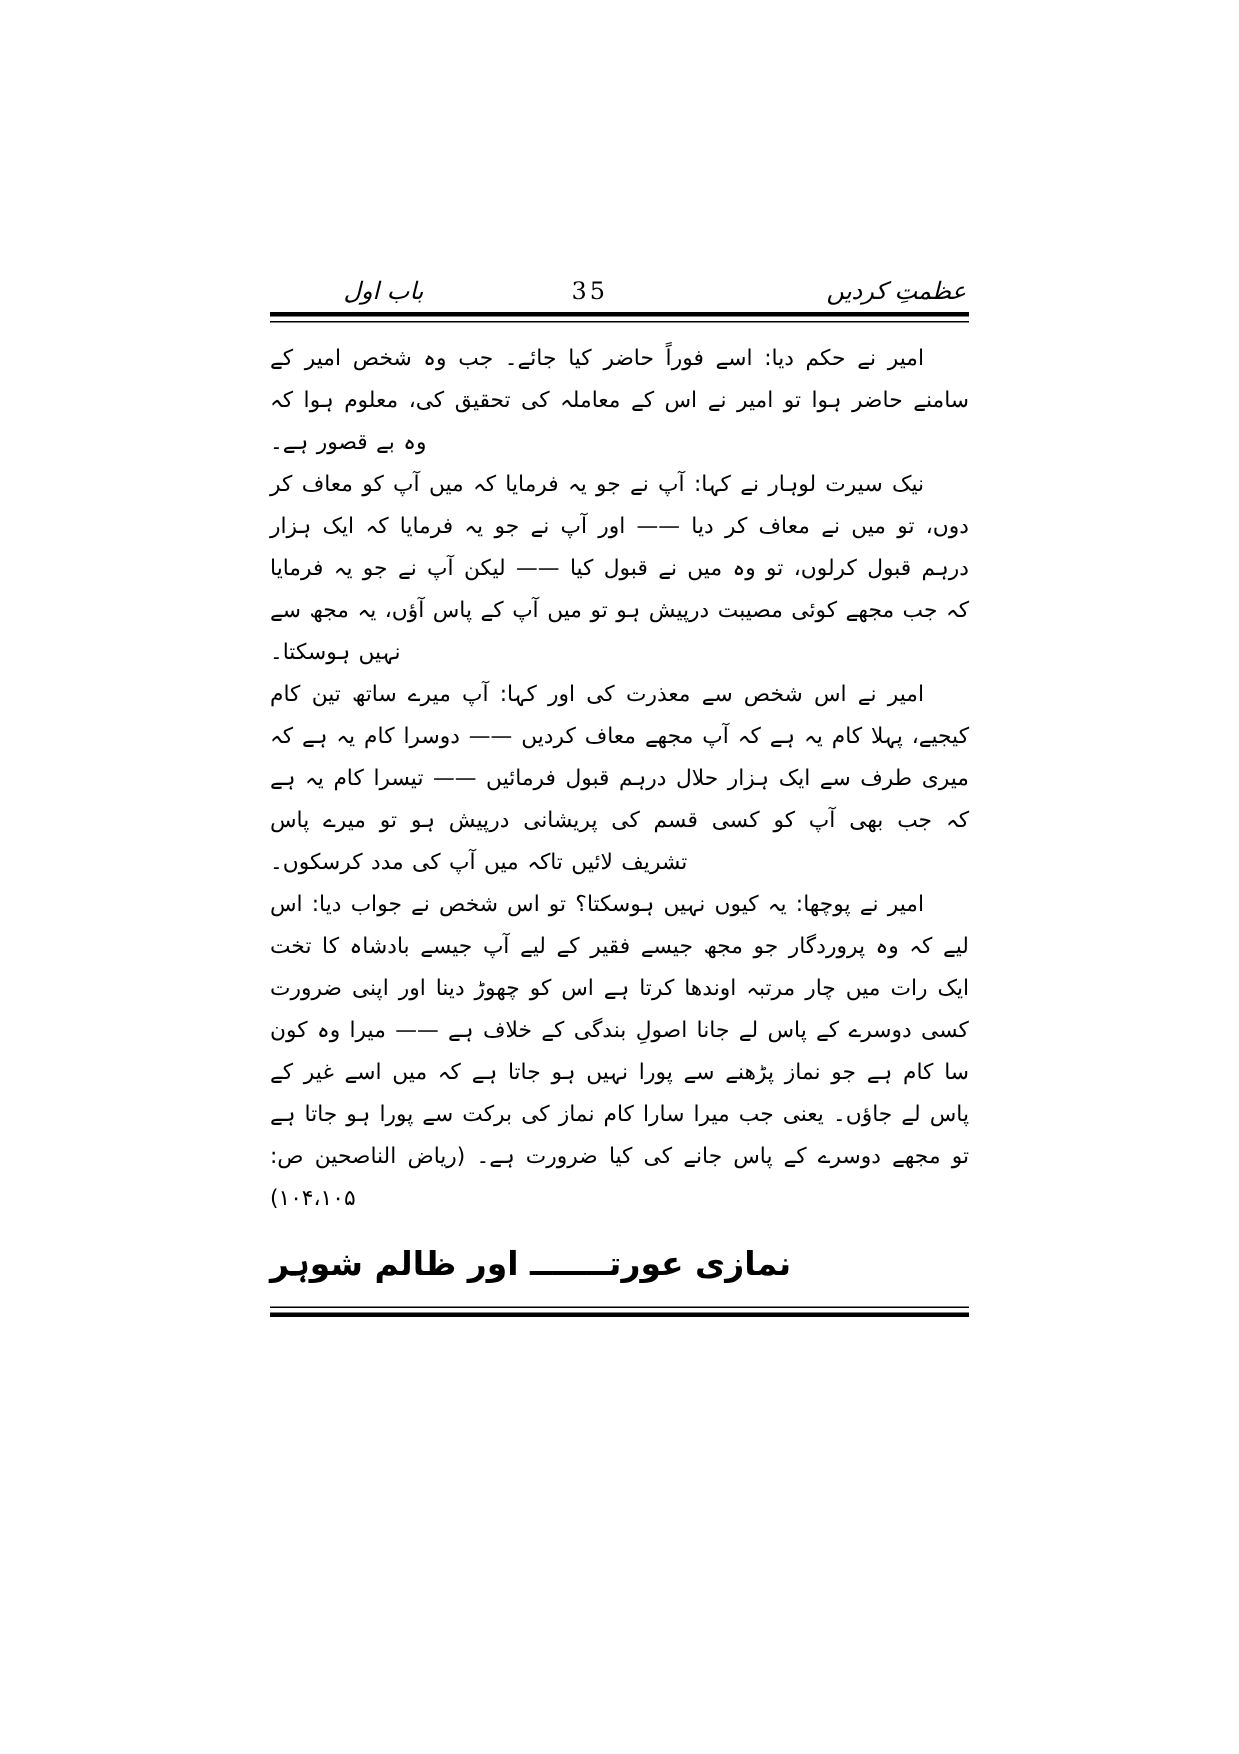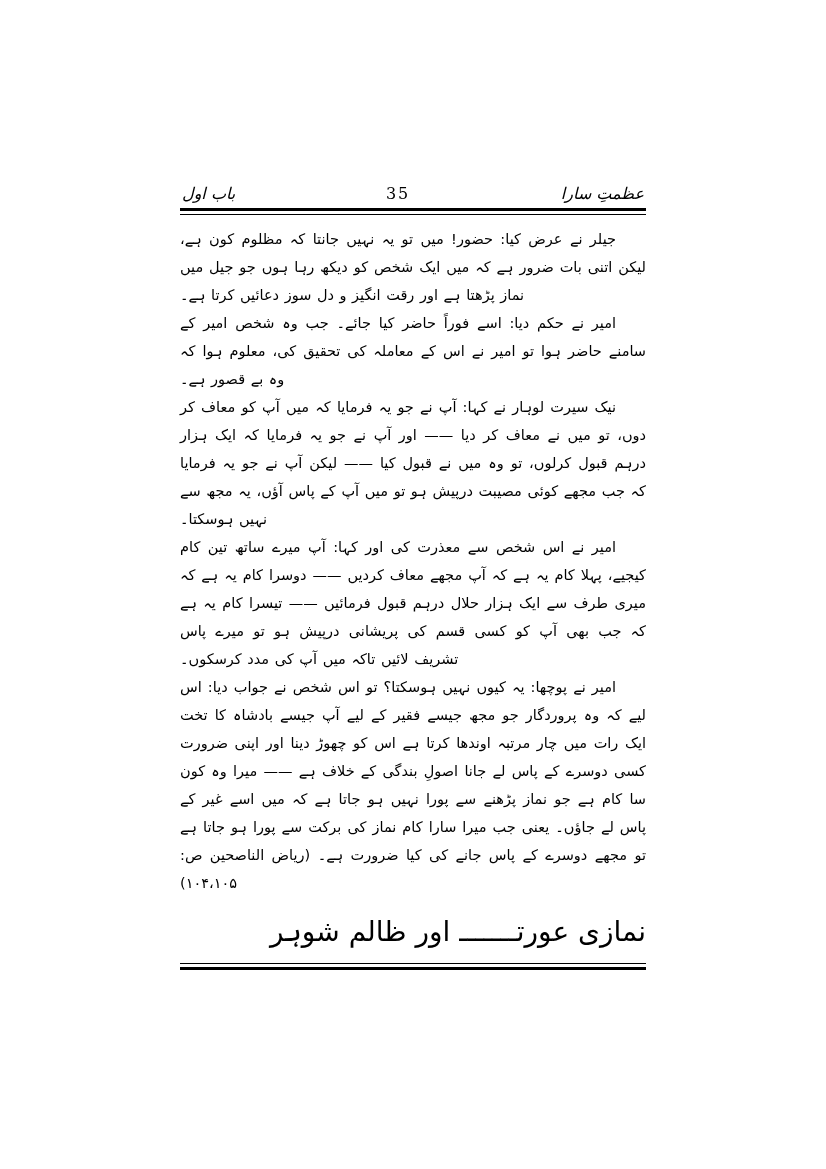--- a/index.html
+++ b/index.html
@@ -26,20 +26,21 @@
   .page-header {
     display: flex;
     justify-content: space-between;
     align-items: baseline;
     font-size: 16px;
     padding: 0 2px 5px 2px;
   }
   .hdr-title {
     font-size: 16px;
     font-style: italic;
+    margin-left: 47px;
   }
   .hdr-num {
     font-family: "DejaVu Serif", "Liberation Serif", serif;
     font-size: 16px;
     letter-spacing: 2px;
     font-style: normal;
   }
   .rule {
     height: 3px;
   }
@@ -60,43 +61,42 @@
   }
   .body-text p {
     margin: 0;
     text-indent: 30px;
     text-align: justify;
     text-align-last: left;
     word-spacing: 1px;
   }
   .section-heading {
     margin: 16px 0 8px 0;
-    text-align: right;
+    text-align: left;
     text-indent: 0;
-    font-size: 28px;
-    font-weight: normal;
+    font-size: 22px;
+    font-weight: bold;
     line-height: 1.35;
   }
 </style>
 </head>
 <body>
 
 <div class="sheet">
   <div class="content">
 
     <div class="page-header">
-      <span class="hdr-title">عظمتِ سارا</span>
+      <span class="hdr-title">عظمتِ کردیں</span>
       <span class="hdr-num">35</span>
       <span class="hdr-title">باب اول</span>
     </div>
 
     <div class="rule rule-top"></div>
 
     <div class="body-text">
-      <p>جیلر نے عرض کیا: حضور! میں تو یہ نہیں جانتا کہ مظلوم کون ہے، لیکن اتنی بات ضرور ہے کہ میں ایک شخص کو دیکھ رہا ہوں جو جیل میں نماز پڑھتا ہے اور رقت انگیز و دل سوز دعائیں کرتا ہے۔</p>
       <p>امیر نے حکم دیا: اسے فوراً حاضر کیا جائے۔ جب وہ شخص امیر کے سامنے حاضر ہوا تو امیر نے اس کے معاملہ کی تحقیق کی، معلوم ہوا کہ وہ بے قصور ہے۔</p>
       <p>نیک سیرت لوہار نے کہا: آپ نے جو یہ فرمایا کہ میں آپ کو معاف کر دوں، تو میں نے معاف کر دیا —— اور آپ نے جو یہ فرمایا کہ ایک ہزار درہم قبول کرلوں، تو وہ میں نے قبول کیا —— لیکن آپ نے جو یہ فرمایا کہ جب مجھے کوئی مصیبت درپیش ہو تو میں آپ کے پاس آؤں، یہ مجھ سے نہیں ہوسکتا۔</p>
       <p>امیر نے اس شخص سے معذرت کی اور کہا: آپ میرے ساتھ تین کام کیجیے، پہلا کام یہ ہے کہ آپ مجھے معاف کردیں —— دوسرا کام یہ ہے کہ میری طرف سے ایک ہزار حلال درہم قبول فرمائیں —— تیسرا کام یہ ہے کہ جب بھی آپ کو کسی قسم کی پریشانی درپیش ہو تو میرے پاس تشریف لائیں تاکہ میں آپ کی مدد کرسکوں۔</p>
       <p>امیر نے پوچھا: یہ کیوں نہیں ہوسکتا؟ تو اس شخص نے جواب دیا: اس لیے کہ وہ پروردگار جو مجھ جیسے فقیر کے لیے آپ جیسے بادشاہ کا تخت ایک رات میں چار مرتبہ اوندھا کرتا ہے اس کو چھوڑ دینا اور اپنی ضرورت کسی دوسرے کے پاس لے جانا اصولِ بندگی کے خلاف ہے —— میرا وہ کون سا کام ہے جو نماز پڑھنے سے پورا نہیں ہو جاتا ہے کہ میں اسے غیر کے پاس لے جاؤں۔ یعنی جب میرا سارا کام نماز کی برکت سے پورا ہو جاتا ہے تو مجھے دوسرے کے پاس جانے کی کیا ضرورت ہے۔ (ریاض الناصحین ص: ۱۰۴،۱۰۵)</p>
 
       <h2 class="section-heading">نمازی عورتـــــــ اور ظالم شوہر</h2>
 
     </div>
 
     <div class="rule rule-bottom"></div>

